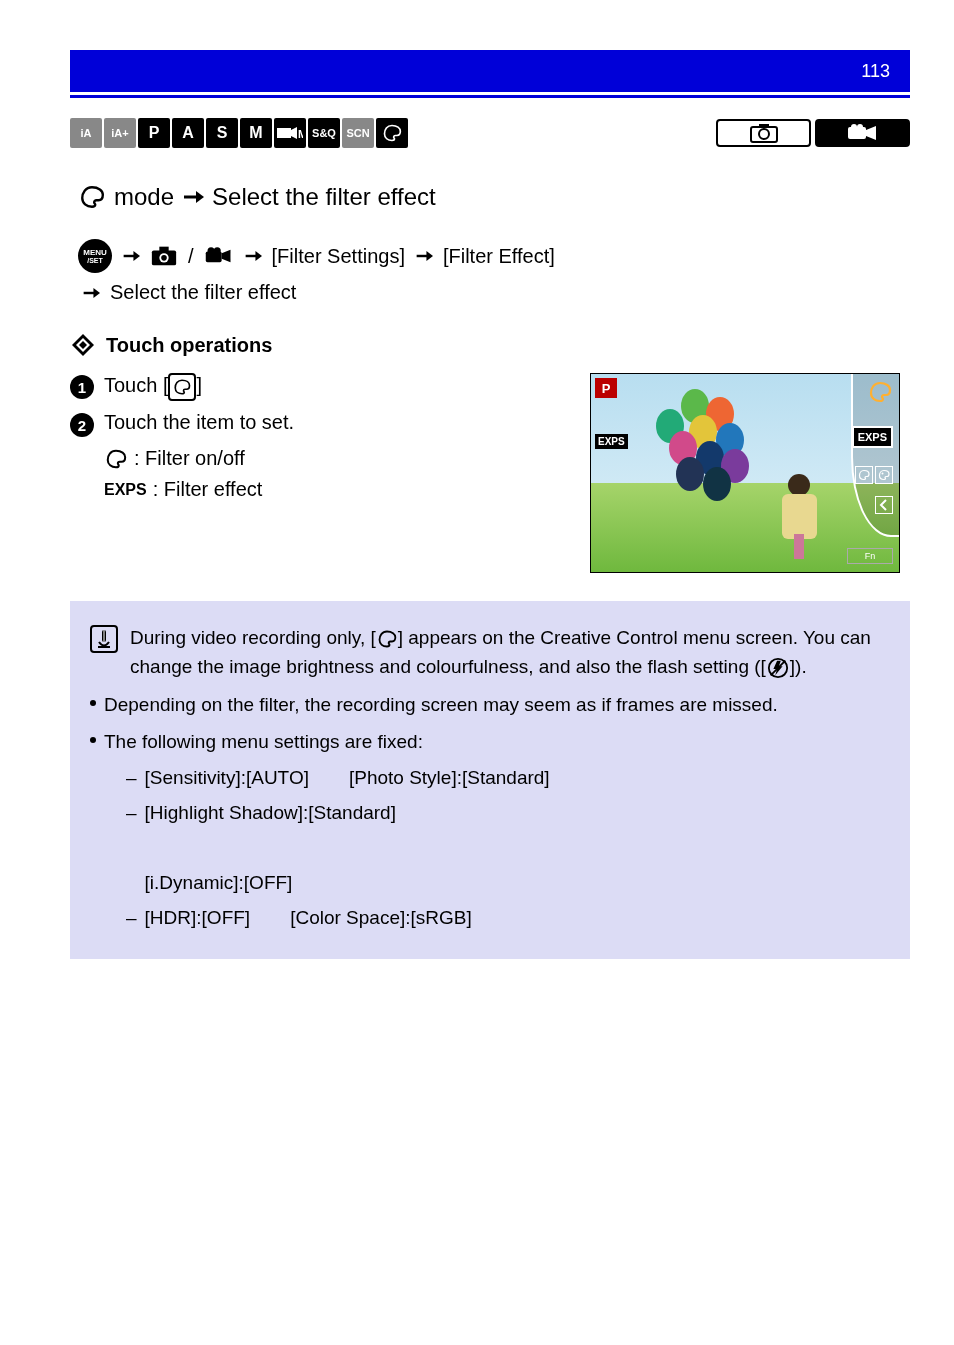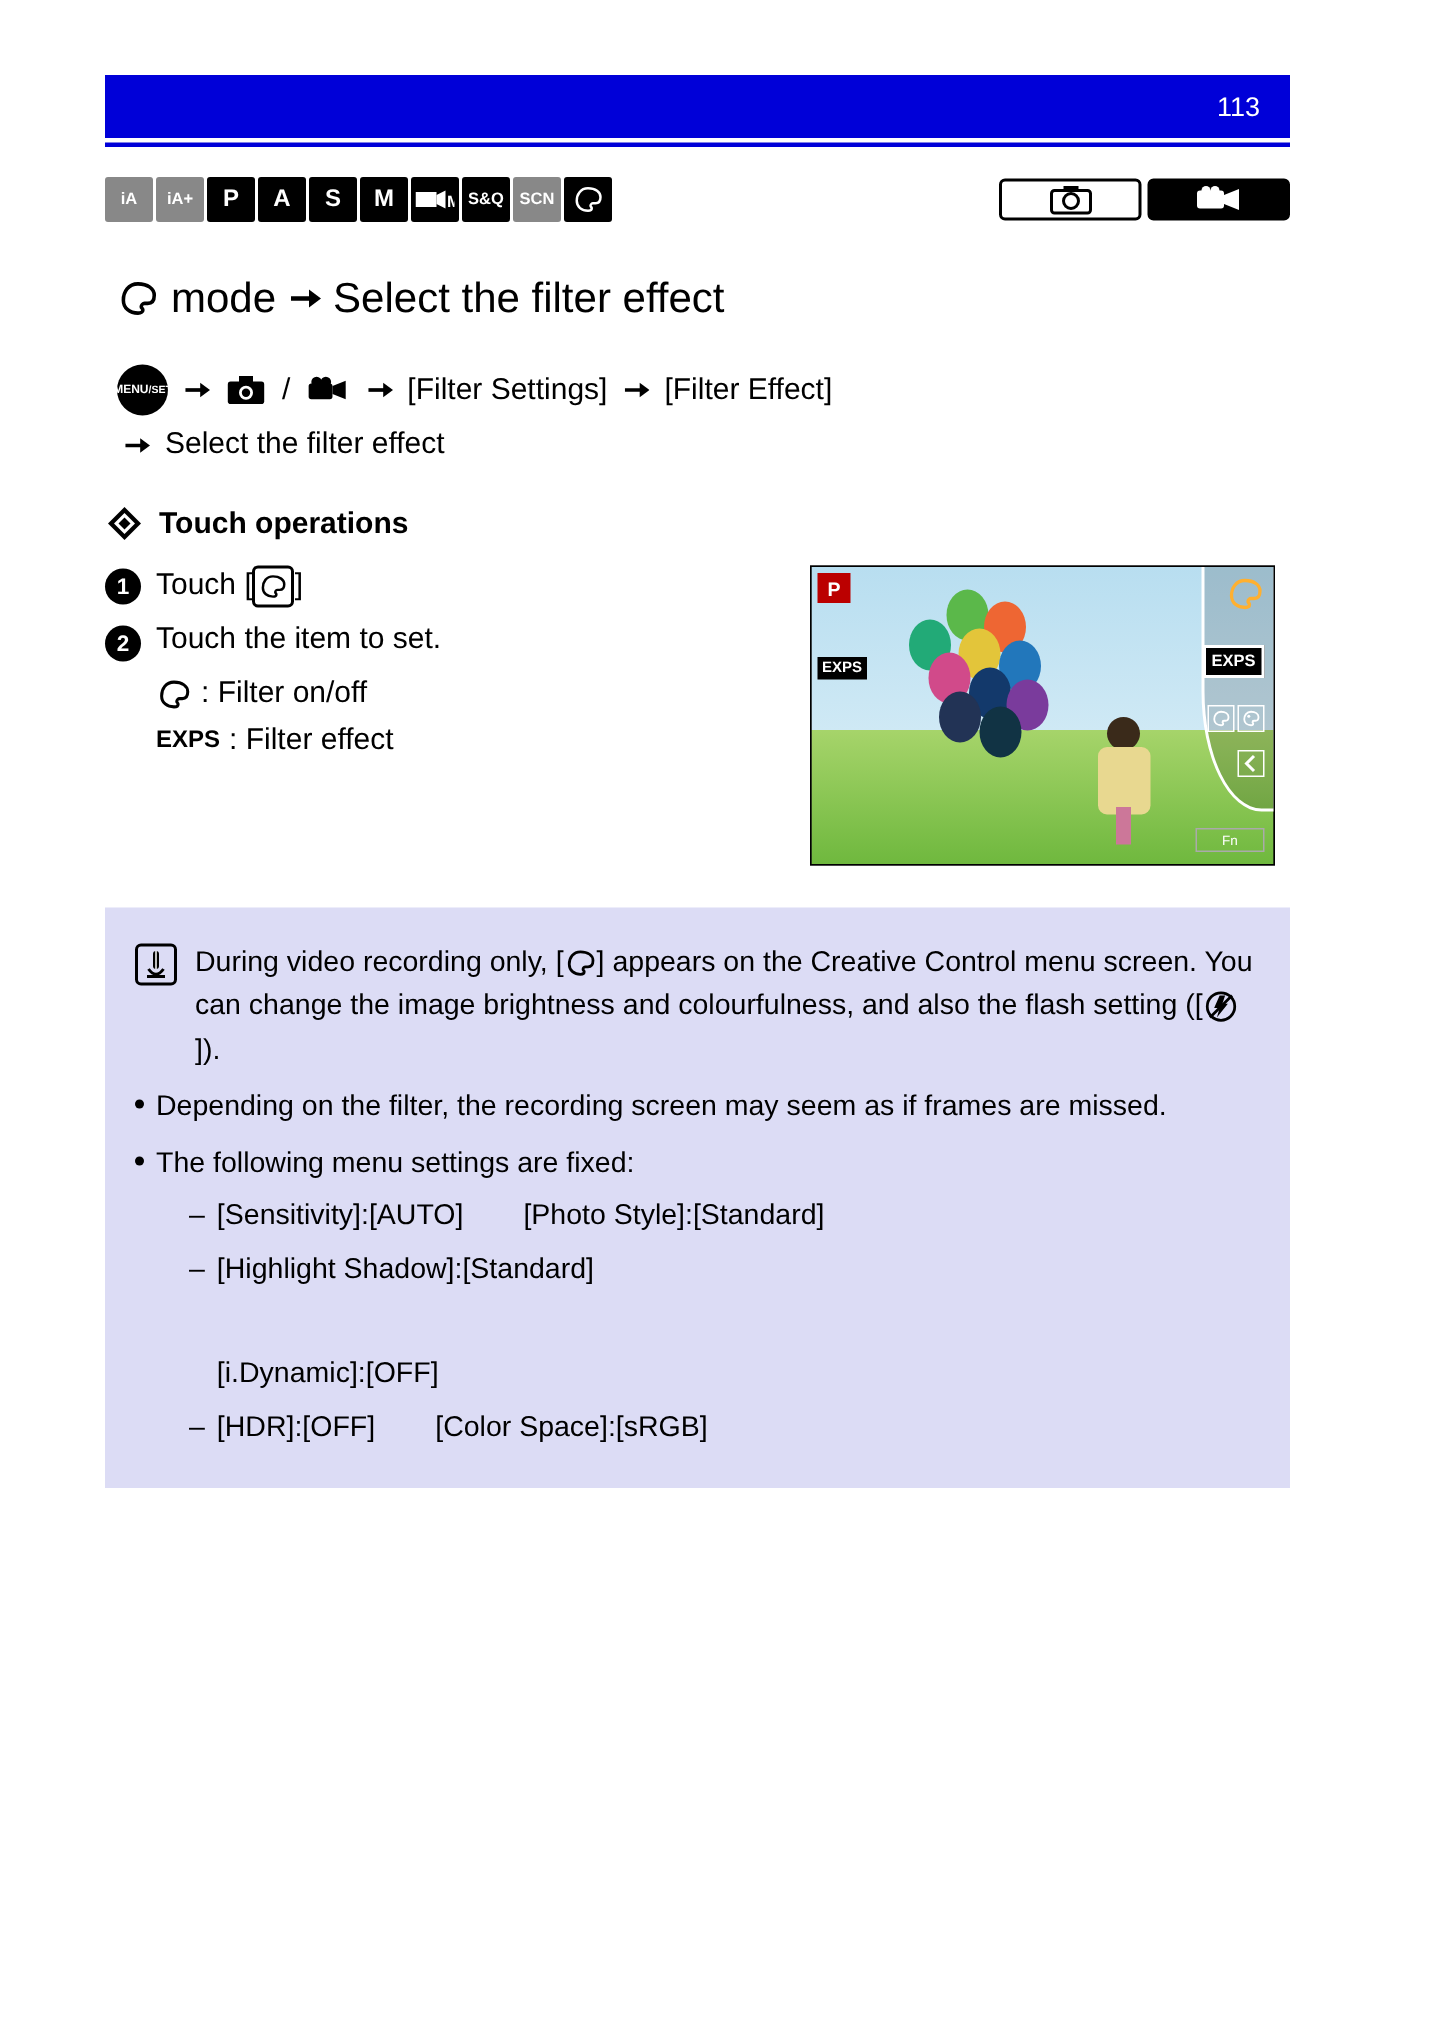--- a/index.html
+++ b/index.html
@@ -4,21 +4,21 @@
 <style>
   * { box-sizing: border-box; }
   body {
     margin: 0;
     font-family: Arial, Helvetica, sans-serif;
     background: #fff;
     color: #000;
     width: 954px;
   }
   .page {
-    padding: 50px 94px 60px 70px;
+    padding: 50px 44px 60px 70px;
   }
   .blue-bar {
     background: #0000d8;
     height: 42px;
     margin-bottom: 3px;
     display: flex;
     align-items: center;
     justify-content: flex-end;
     color: #fff;
     padding: 0 20px;
@@ -70,34 +70,34 @@
     background:#fff;
   }
   .indent-block {
     margin-left: 8px;
     margin-bottom: 28px;
   }
   .line1 {
     display: flex;
     align-items: center;
     gap: 8px;
-    font-size: 28px;
+    font-size: 24px;
     margin-bottom: 6px;
   }
   .menu-path {
     display: flex;
     align-items: center;
     gap: 10px;
     font-size: 20px;
     margin-bottom: 8px;
   }
   .menuset-badge {
     width: 34px; height: 34px; border-radius: 50%;
     background:#000; color:#fff; display:flex; align-items:center; justify-content:center;
-    flex-direction: row; font-size: 8px; line-height: 1; font-weight: bold;
+    flex-direction: column; font-size: 8px; line-height: 1; font-weight: bold;
   }
   .arrow { font-size: 20px; font-weight: bold; }
   .diamond-head {
     display:flex; align-items:center; gap:10px; font-size:20px; font-weight:bold;
     margin: 28px 0 15px 0;
   }
   .two-col {
     display:flex; gap: 20px;
   }
   .left-col { flex: 1; }

